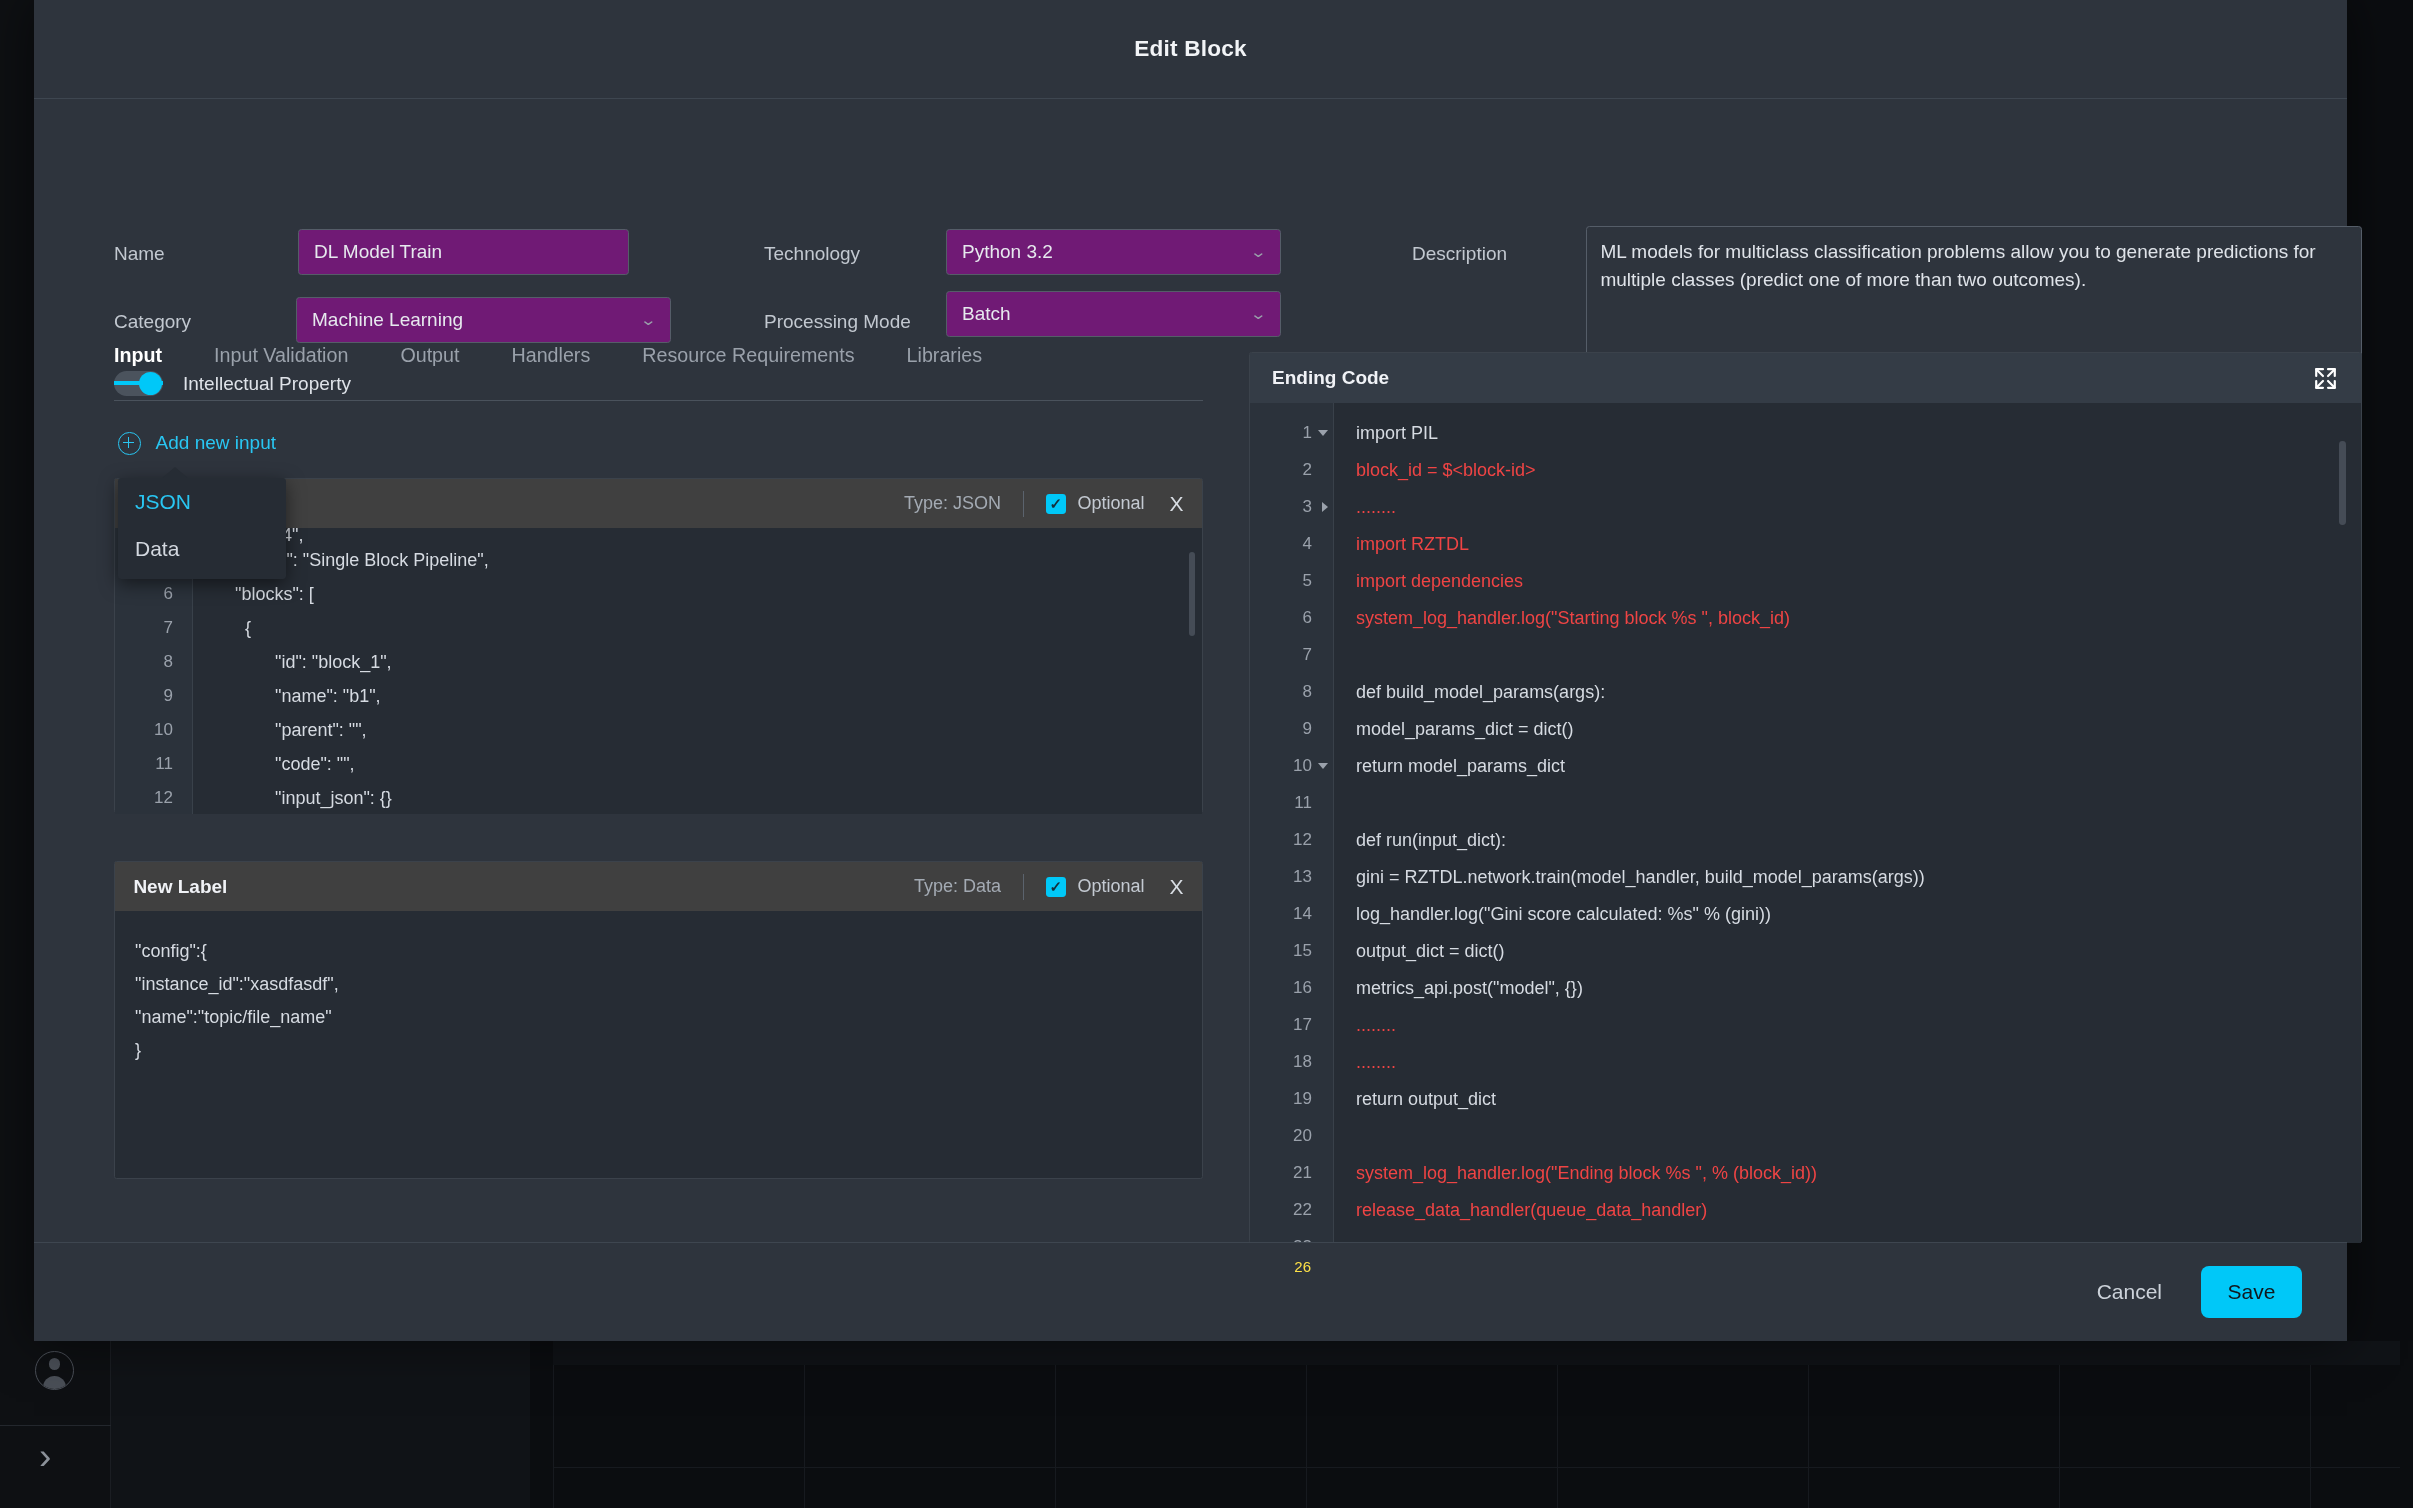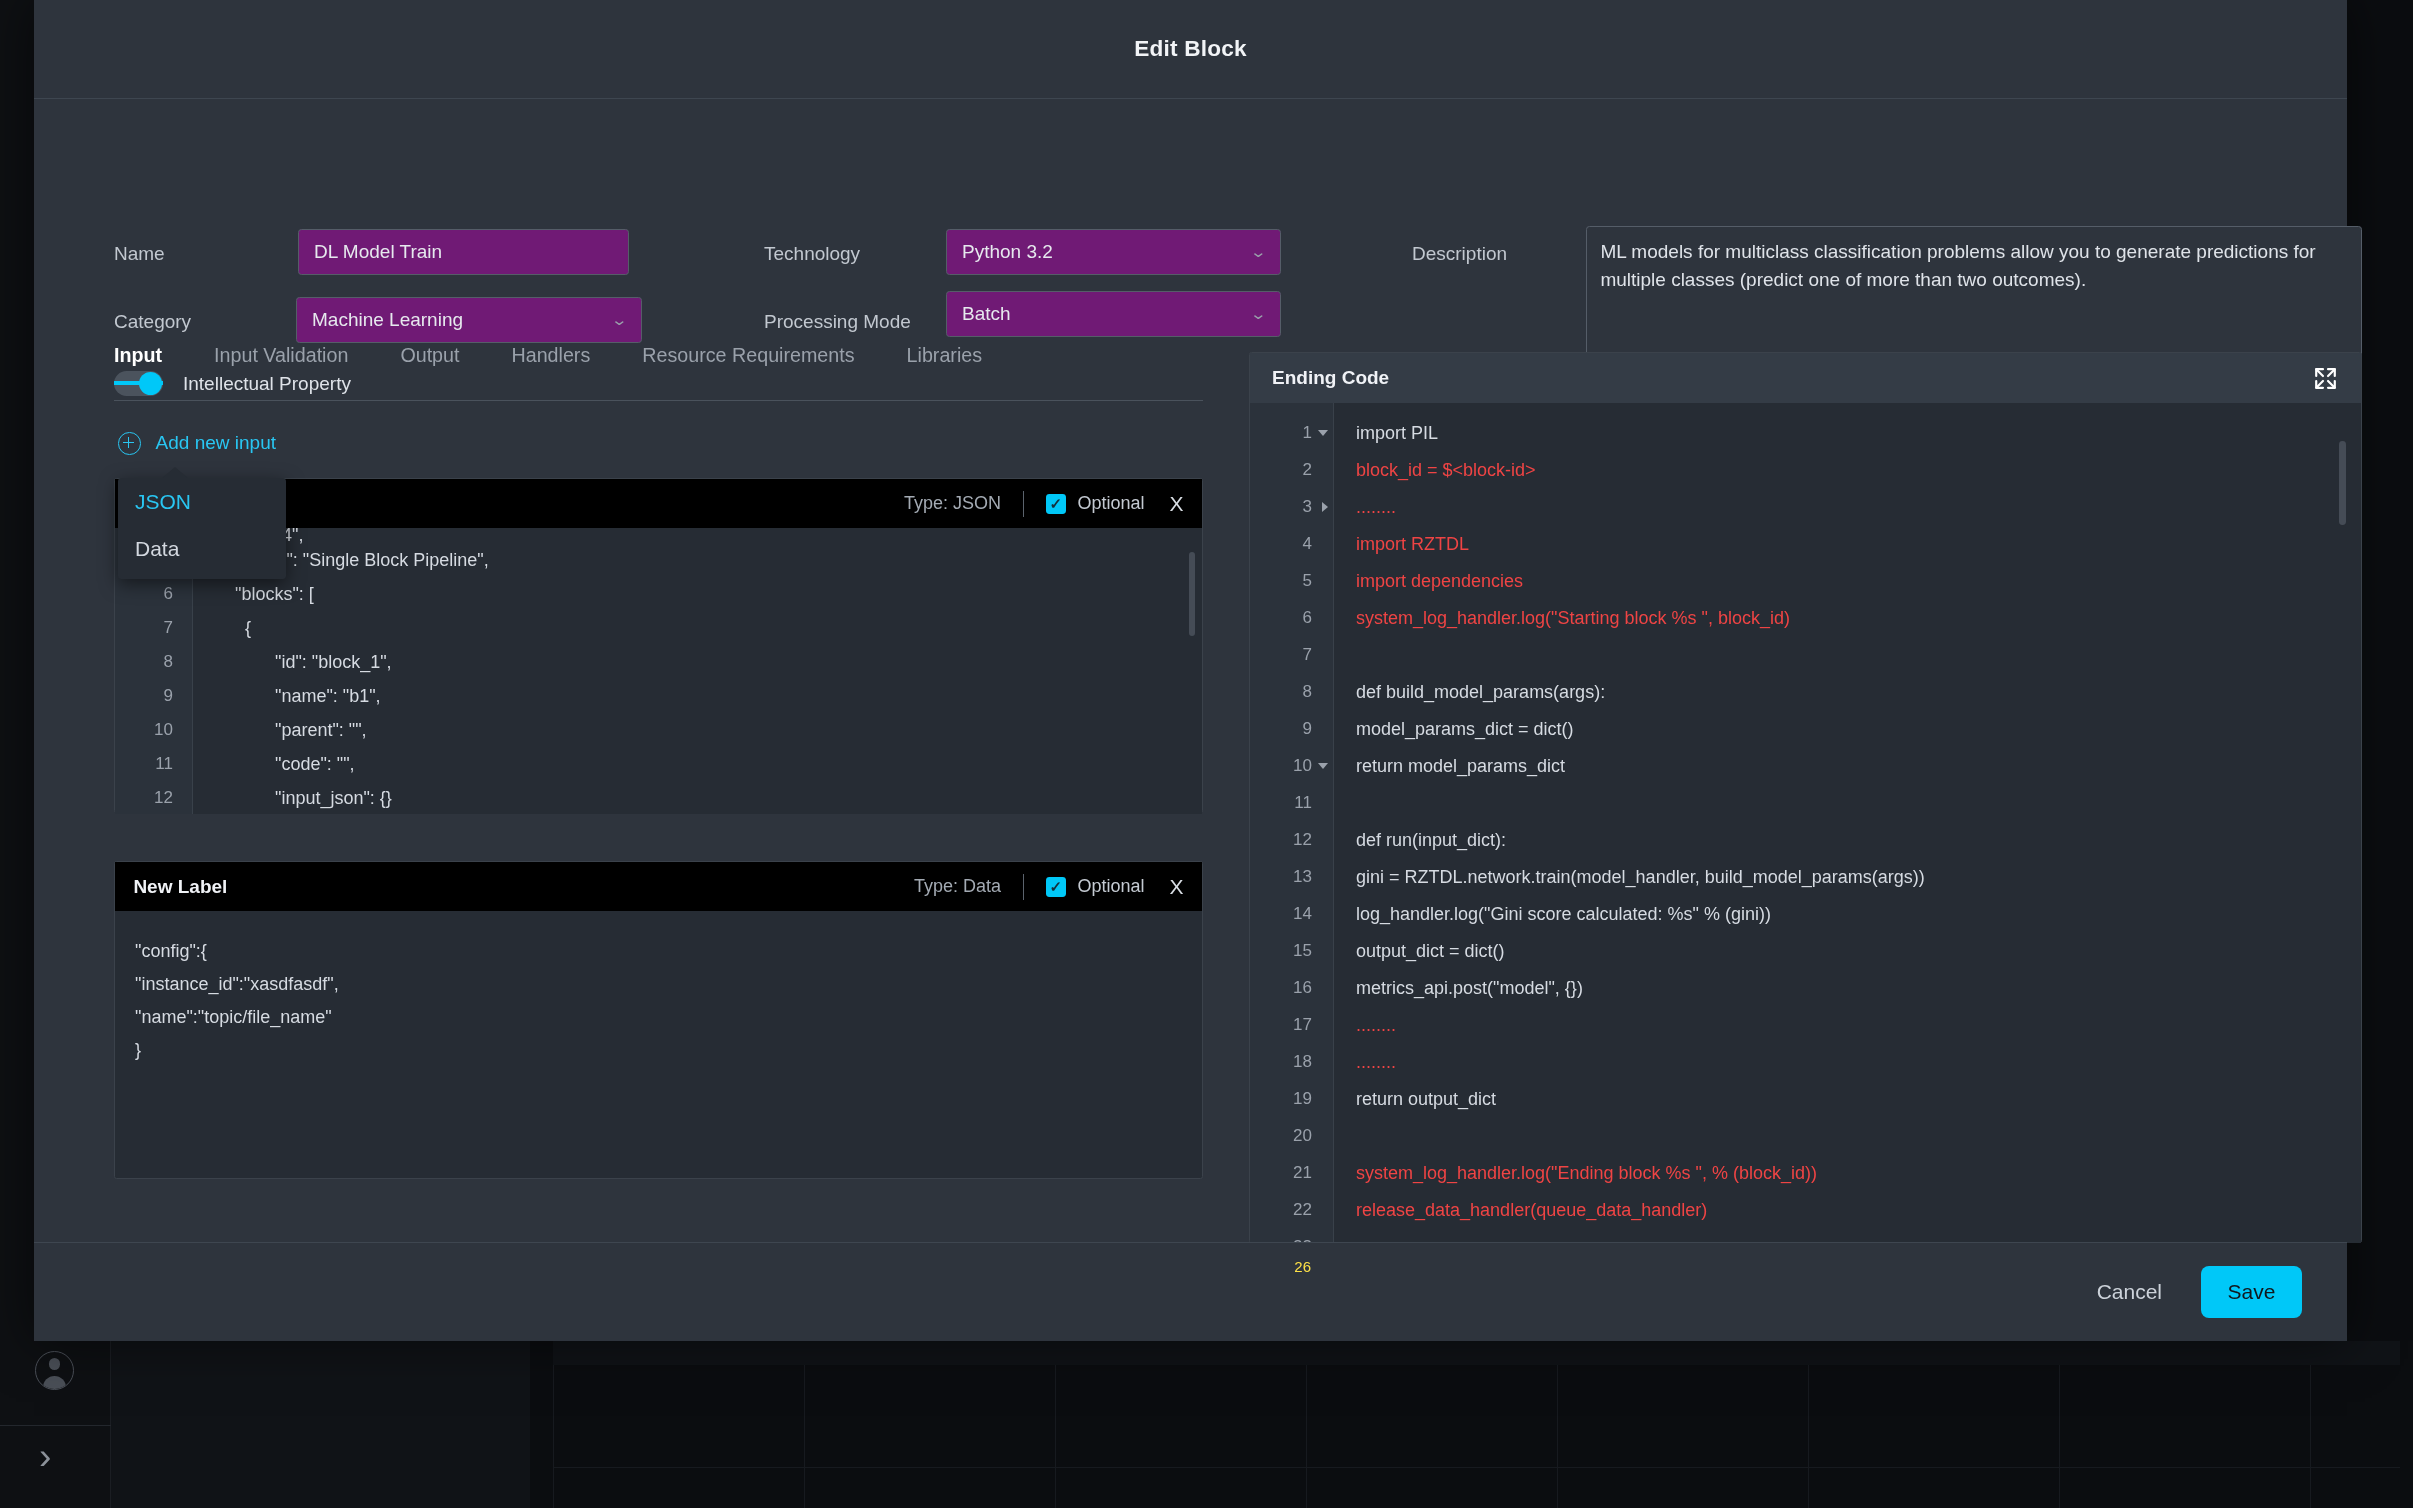--- a/index.html
+++ b/index.html
@@ -63,21 +63,21 @@
     background: #701a75; border: 0.8px solid #555d68; border-radius: 3.4px;
     color: #e6e9ee; font-size: 19px;
     display: flex; align-items: center; padding: 0 15px;
   }
   .select { justify-content: space-between; }
   .chev { color: #9aa1ab; font-size: 15px; margin-left: 10px; transform: scaleX(1.4); }
 
   #lbl-name      { position: absolute; left: 80px; top: 144px; }
   #inp-name      { position: absolute; left: 264px; top: 130px; width: 331px; height: 46px; }
   #lbl-category  { position: absolute; left: 80px; top: 212px; }
-  #sel-category  { position: absolute; left: 262px; top: 198px; width: 346px; height: 46px; }
+  #sel-category  { position: absolute; left: 262px; top: 198px; width: 375px; height: 46px; }
 
   #lbl-technology{ position: absolute; left: 730px; top: 144px; }
   #sel-technology{ position: absolute; left: 912px; top: 130px; width: 335px; height: 46px; }
   #lbl-procmode  { position: absolute; left: 730px; top: 212px; }
   #sel-procmode  { position: absolute; left: 912px; top: 192px; width: 335px; height: 46px; }
 
   #lbl-description { position: absolute; left: 1378px; top: 144px; }
   #txt-description {
     position: absolute; left: 1552px; top: 127px; width: 776px; height: 133px;
     background: #2e343d; border: 0.8px solid #555d68; border-radius: 3.4px;
@@ -128,21 +128,21 @@
     position: absolute; left: 44px; top: -11px; width: 0; height: 0;
     border-left: 13.4px solid transparent; border-right: 13.4px solid transparent;
     border-bottom: 11.7px solid #262c34;
   }
   .dd-item { font-size: 21px; padding: 11.7px 0 11.7px 17px; color: #d3d8df; }
   .dd-item.selected { color: #29c6f2; }
 
   
   .input-card { position: absolute; background: #262c34; border: 0.8px solid #3b424b; border-radius: 2.5px; }
   .card-header {
-    height: 49px; background: #000000; display: flex; align-items: center;
+    height: 49px; background: #404040; display: flex; align-items: center;
     padding: 0 18.4px 0 18.4px; justify-content: space-between;
   }
   .card-title { font-size: 19px; color: #f0f2f6; font-weight: 700; }
   .card-meta { display: flex; align-items: center; }
   .type-text { font-size: 18px; color: #a3aab3; }
   .meta-sep { width: 0.8px; height: 26px; background: #5b636d; margin: 0 22px; }
   .chk {
     width: 20px; height: 20px; border-radius: 3.4px; background: #00c8f8;
     display: flex; align-items: center; justify-content: center;
     color: #13303c; font-size: 15px; font-weight: 700; line-height: 1;

